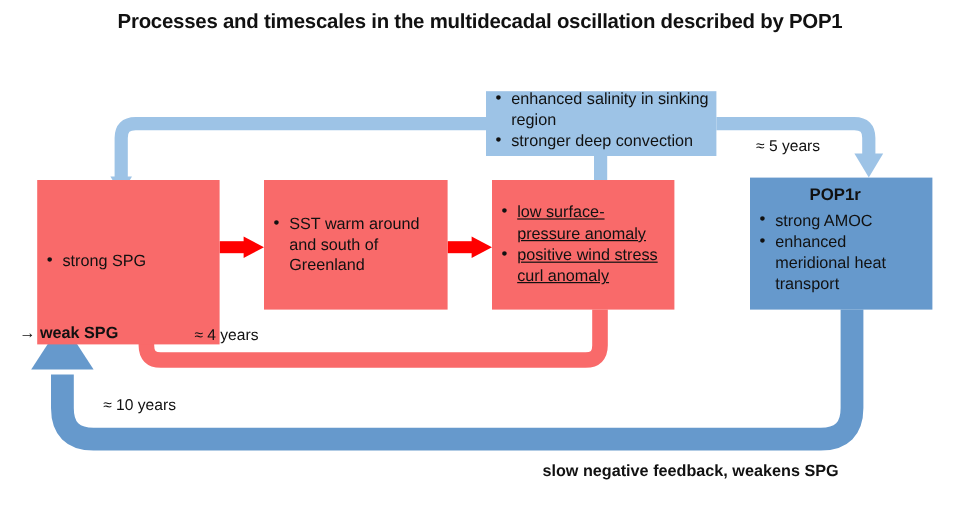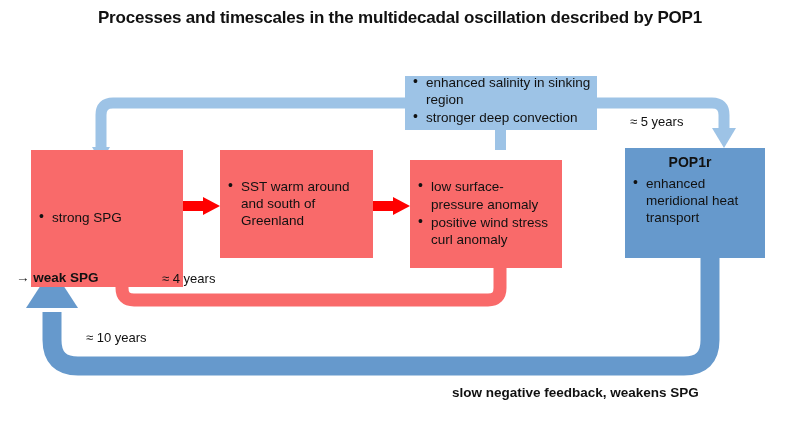--- a/index.html
+++ b/index.html
@@ -115,30 +115,31 @@
       <li>strong SPG</li>
     </ul>
   </div>
 
   <div class="node pink" style="left:220px;top:150px;width:153px;height:108px;padding:0 6px 0 4px;align-items:center;">
     <ul class="bullets">
       <li>SST warm around and south of Greenland</li>
     </ul>
   </div>
 
-  <div class="node pink" style="left:410px;top:160px;width:152px;height:108px;padding:0 6px 0 4px;">
+  <div class="node pink" style="left:410px;top:150px;width:152px;height:108px;padding:0 6px 0 4px;text-decoration:underline;">
     <ul class="bullets">
       <li>low surface-pressure anomaly</li>
       <li>positive wind stress curl anomaly</li>
     </ul>
   </div>
 
-  <div class="node blue-mid" style="left:625px;top:148px;width:140px;height:110px;padding:6px 14px 0 4px;justify-content:flex-start;">
+  <div class="node blue-mid" style="left:625px;top:148px;width:152px;height:110px;padding:6px 14px 0 4px;justify-content:flex-start;">
     <div class="node-title">POP1r</div>
     <ul class="bullets">
+      <li>strong AMOC</li>
       <li>enhanced meridional heat transport</li>
     </ul>
   </div>
 
   <div class="lbl bold" style="left:16px;top:270px;">→ weak SPG</div>
 
   <div class="lbl reg" style="left:162px;top:271px;">≈ 4 years</div>
 
   <div class="lbl reg" style="left:630px;top:114px;">≈ 5 years</div>
 

